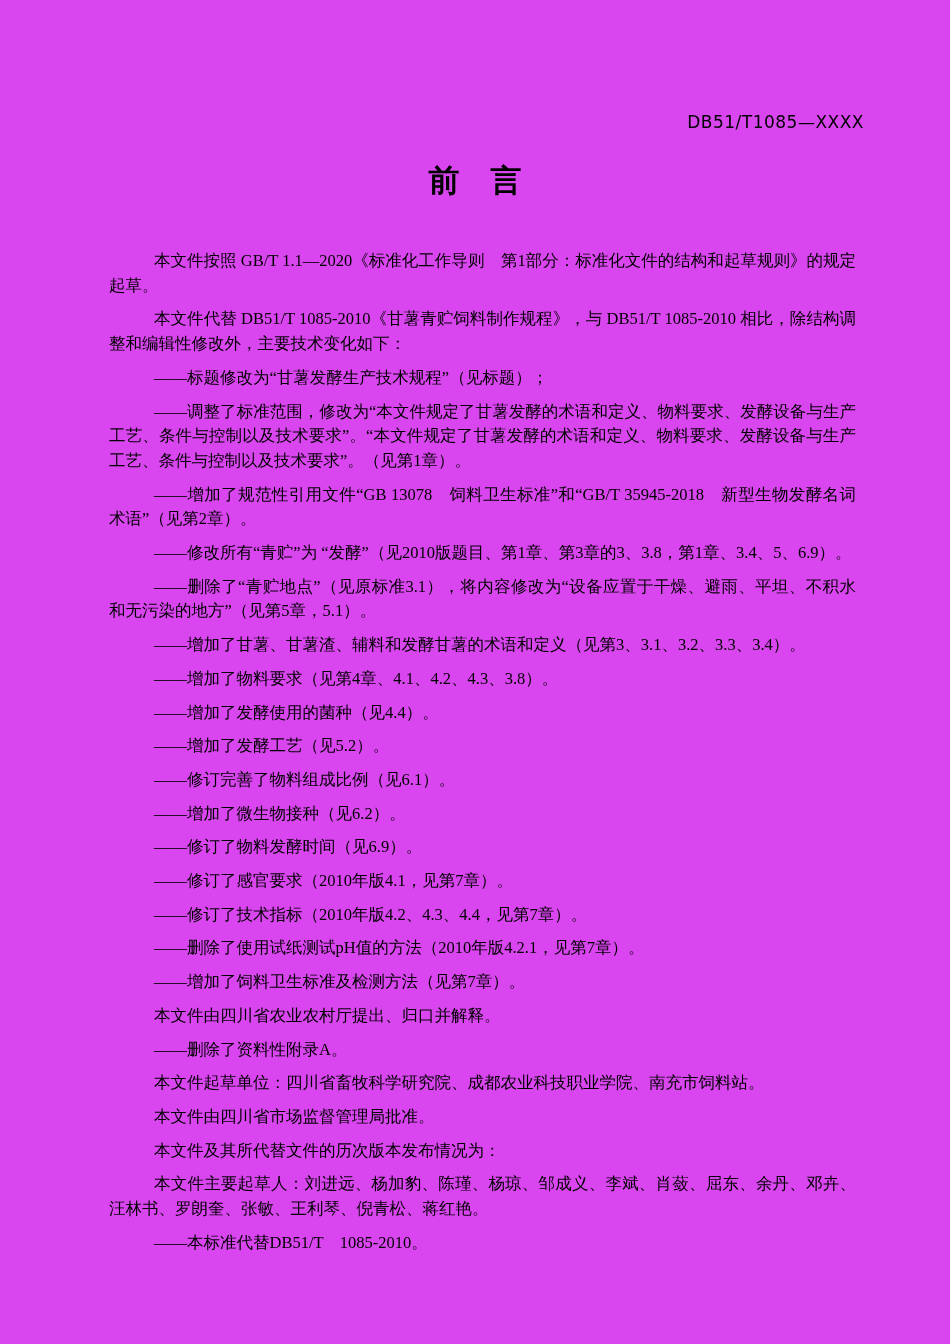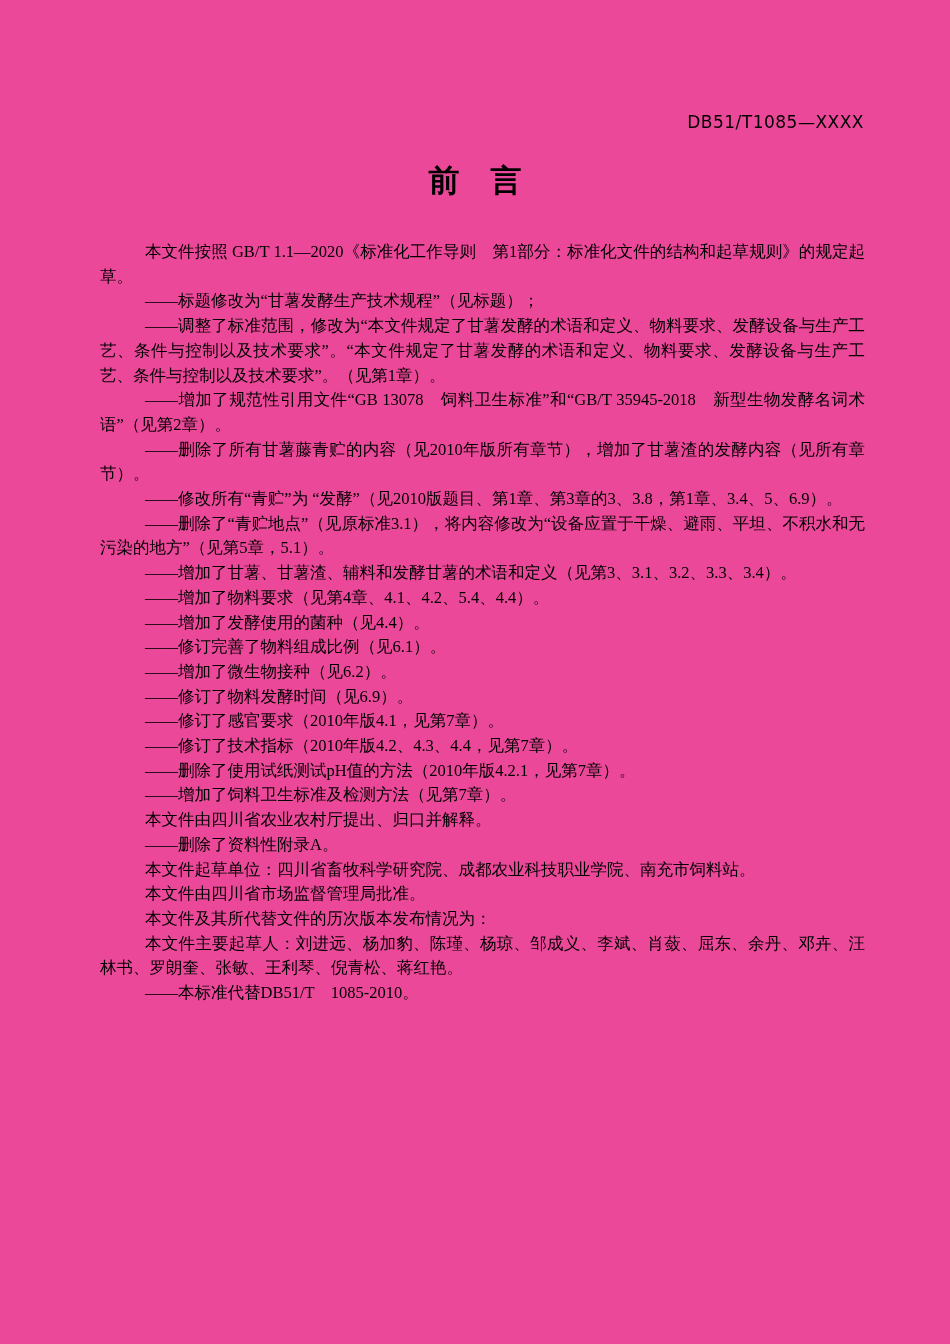--- a/index.html
+++ b/index.html
@@ -5,21 +5,21 @@
   html, body {
     margin: 0;
     padding: 0;
     background: #ffffff;
   }
   .page {
     position: relative;
     width: 950px;
     height: 1344px;
     margin: 0 auto;
-    background: #ec4899;
+    background: #d946ef;
     color: #000000;
     overflow: hidden;
   }
   .doc-header {
     position: absolute;
     top: 112px;
     left: 0;
     right: 86px;
     text-align: right;
     font-family: "DejaVu Sans", "Liberation Sans", sans-serif;
@@ -45,47 +45,48 @@
     top: 240px;
     left: 100px;
     width: 765px;
     font-family: "Liberation Serif", "DejaVu Serif", serif;
     font-size: 16.5px;
     line-height: 24.7px;
     text-align: justify;
     color: #000000;
   }
   .doc-body p {
-    margin: 0;
+    margin: 9px;
     padding: 0;
     text-indent: 45px;
   }
 </style>
 </head>
 <body>
 
 <div class="page">
 
   <div class="doc-header">
     <span>DB51/T1085—XXXX</span>
   </div>
 
   <h1 class="doc-title">前　言</h1>
 
   <div class="doc-body">
     <p>本文件按照 GB/T 1.1—2020《标准化工作导则　第1部分：标准化文件的结构和起草规则》的规定起草。</p>
+    <p>本文件代替 DB51/T 1085-2010《甘薯青贮饲料制作规程》，与 DB51/T 1085-2010 相比，除结构调整和编辑性修改外，主要技术变化如下：</p>
     <p>——标题修改为“甘薯发酵生产技术规程”（见标题）；</p>
     <p>——调整了标准范围，修改为“本文件规定了甘薯发酵的术语和定义、物料要求、发酵设备与生产工艺、条件与控制以及技术要求”。“本文件规定了甘薯发酵的术语和定义、物料要求、发酵设备与生产工艺、条件与控制以及技术要求”。（见第1章）。</p>
     <p>——增加了规范性引用文件“GB 13078　饲料卫生标准”和“GB/T 35945-2018　新型生物发酵名词术语”（见第2章）。</p>
-    <p>——删除了所有甘薯藤青贮的内容（见2010年版所有章节），增加了甘薯渣的发酵内容（见所有章节）。</p>
     <p>——修改所有“青贮”为 “发酵”（见2010版题目、第1章、第3章的3、3.8，第1章、3.4、5、6.9）。</p>
     <p>——删除了“青贮地点”（见原标准3.1），将内容修改为“设备应置于干燥、避雨、平坦、不积水和无污染的地方”（见第5章，5.1）。</p>
     <p>——增加了甘薯、甘薯渣、辅料和发酵甘薯的术语和定义（见第3、3.1、3.2、3.3、3.4）。</p>
-    <p>——增加了物料要求（见第4章、4.1、4.2、5.4、4.4）。</p>
+    <p>——增加了物料要求（见第4章、4.1、4.2、4.3、3.8）。</p>
     <p>——增加了发酵使用的菌种（见4.4）。</p>
+    <p>——增加了发酵工艺（见5.2）。</p>
     <p>——修订完善了物料组成比例（见6.1）。</p>
     <p>——增加了微生物接种（见6.2）。</p>
     <p>——修订了物料发酵时间（见6.9）。</p>
     <p>——修订了感官要求（2010年版4.1，见第7章）。</p>
     <p>——修订了技术指标（2010年版4.2、4.3、4.4，见第7章）。</p>
     <p>——删除了使用试纸测试pH值的方法（2010年版4.2.1，见第7章）。</p>
     <p>——增加了饲料卫生标准及检测方法（见第7章）。</p>
     <p>本文件由四川省农业农村厅提出、归口并解释。</p>
     <p>——删除了资料性附录A。</p>
     <p>本文件起草单位：四川省畜牧科学研究院、成都农业科技职业学院、南充市饲料站。</p>

